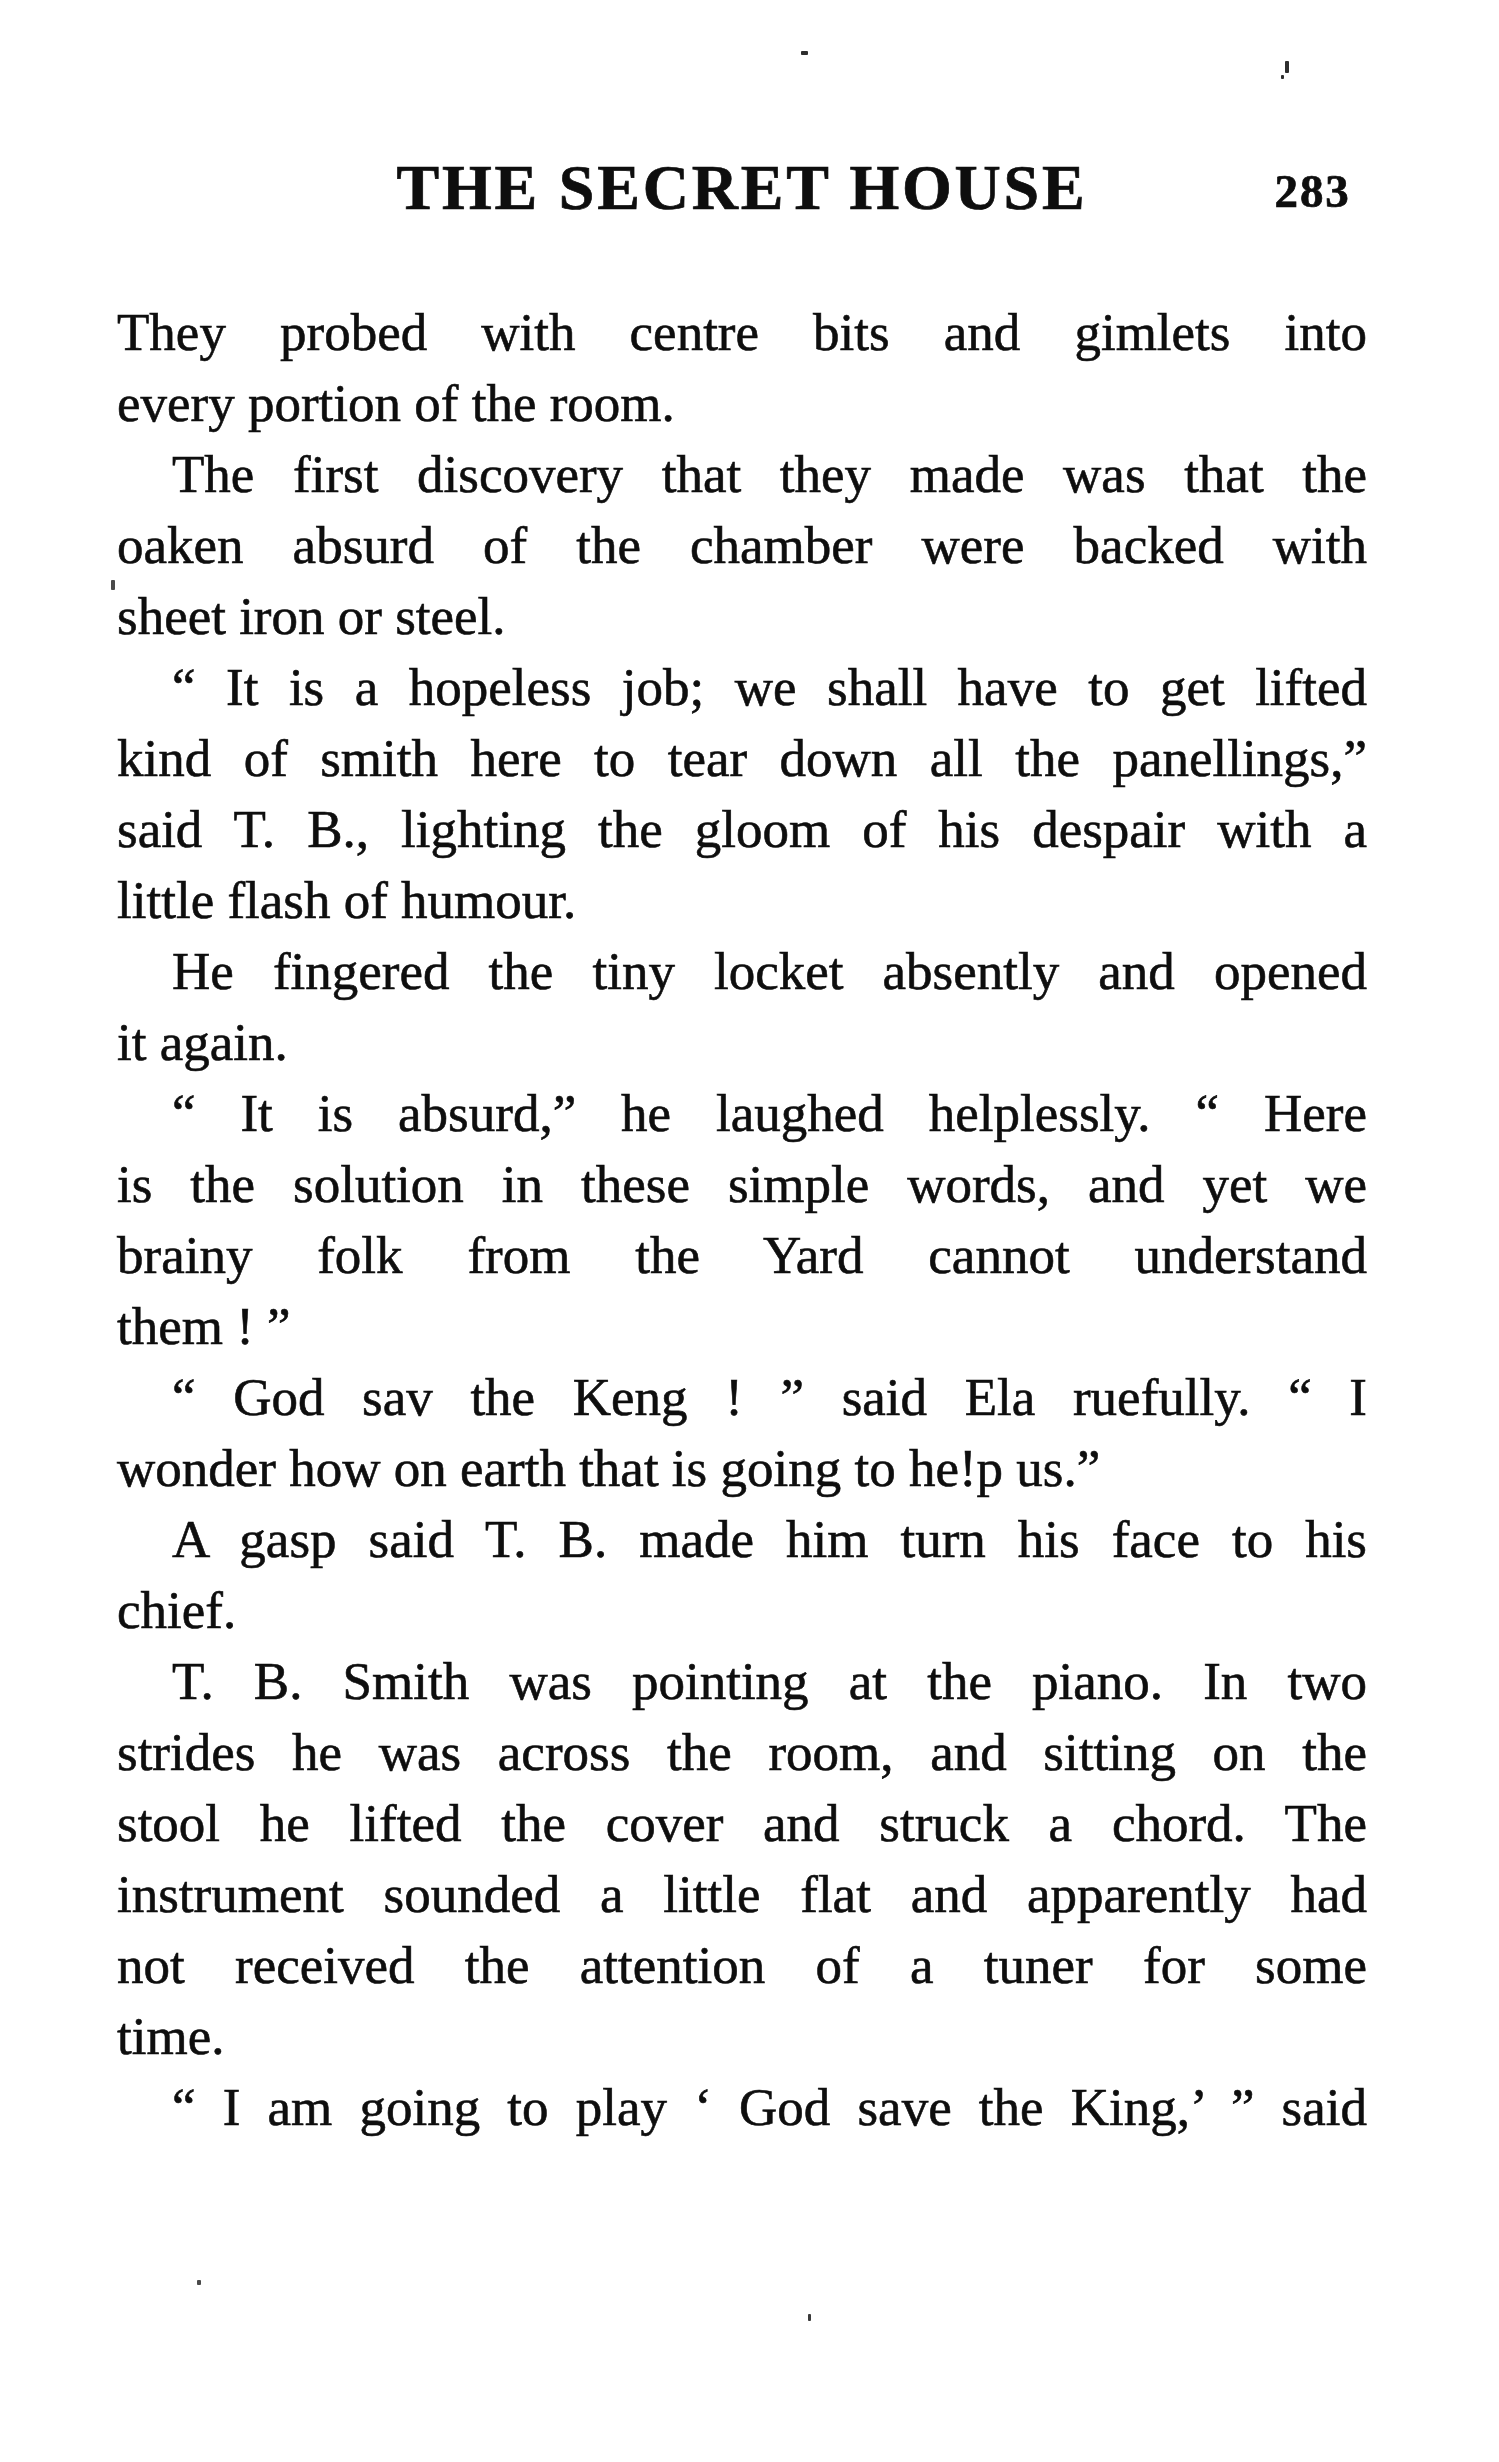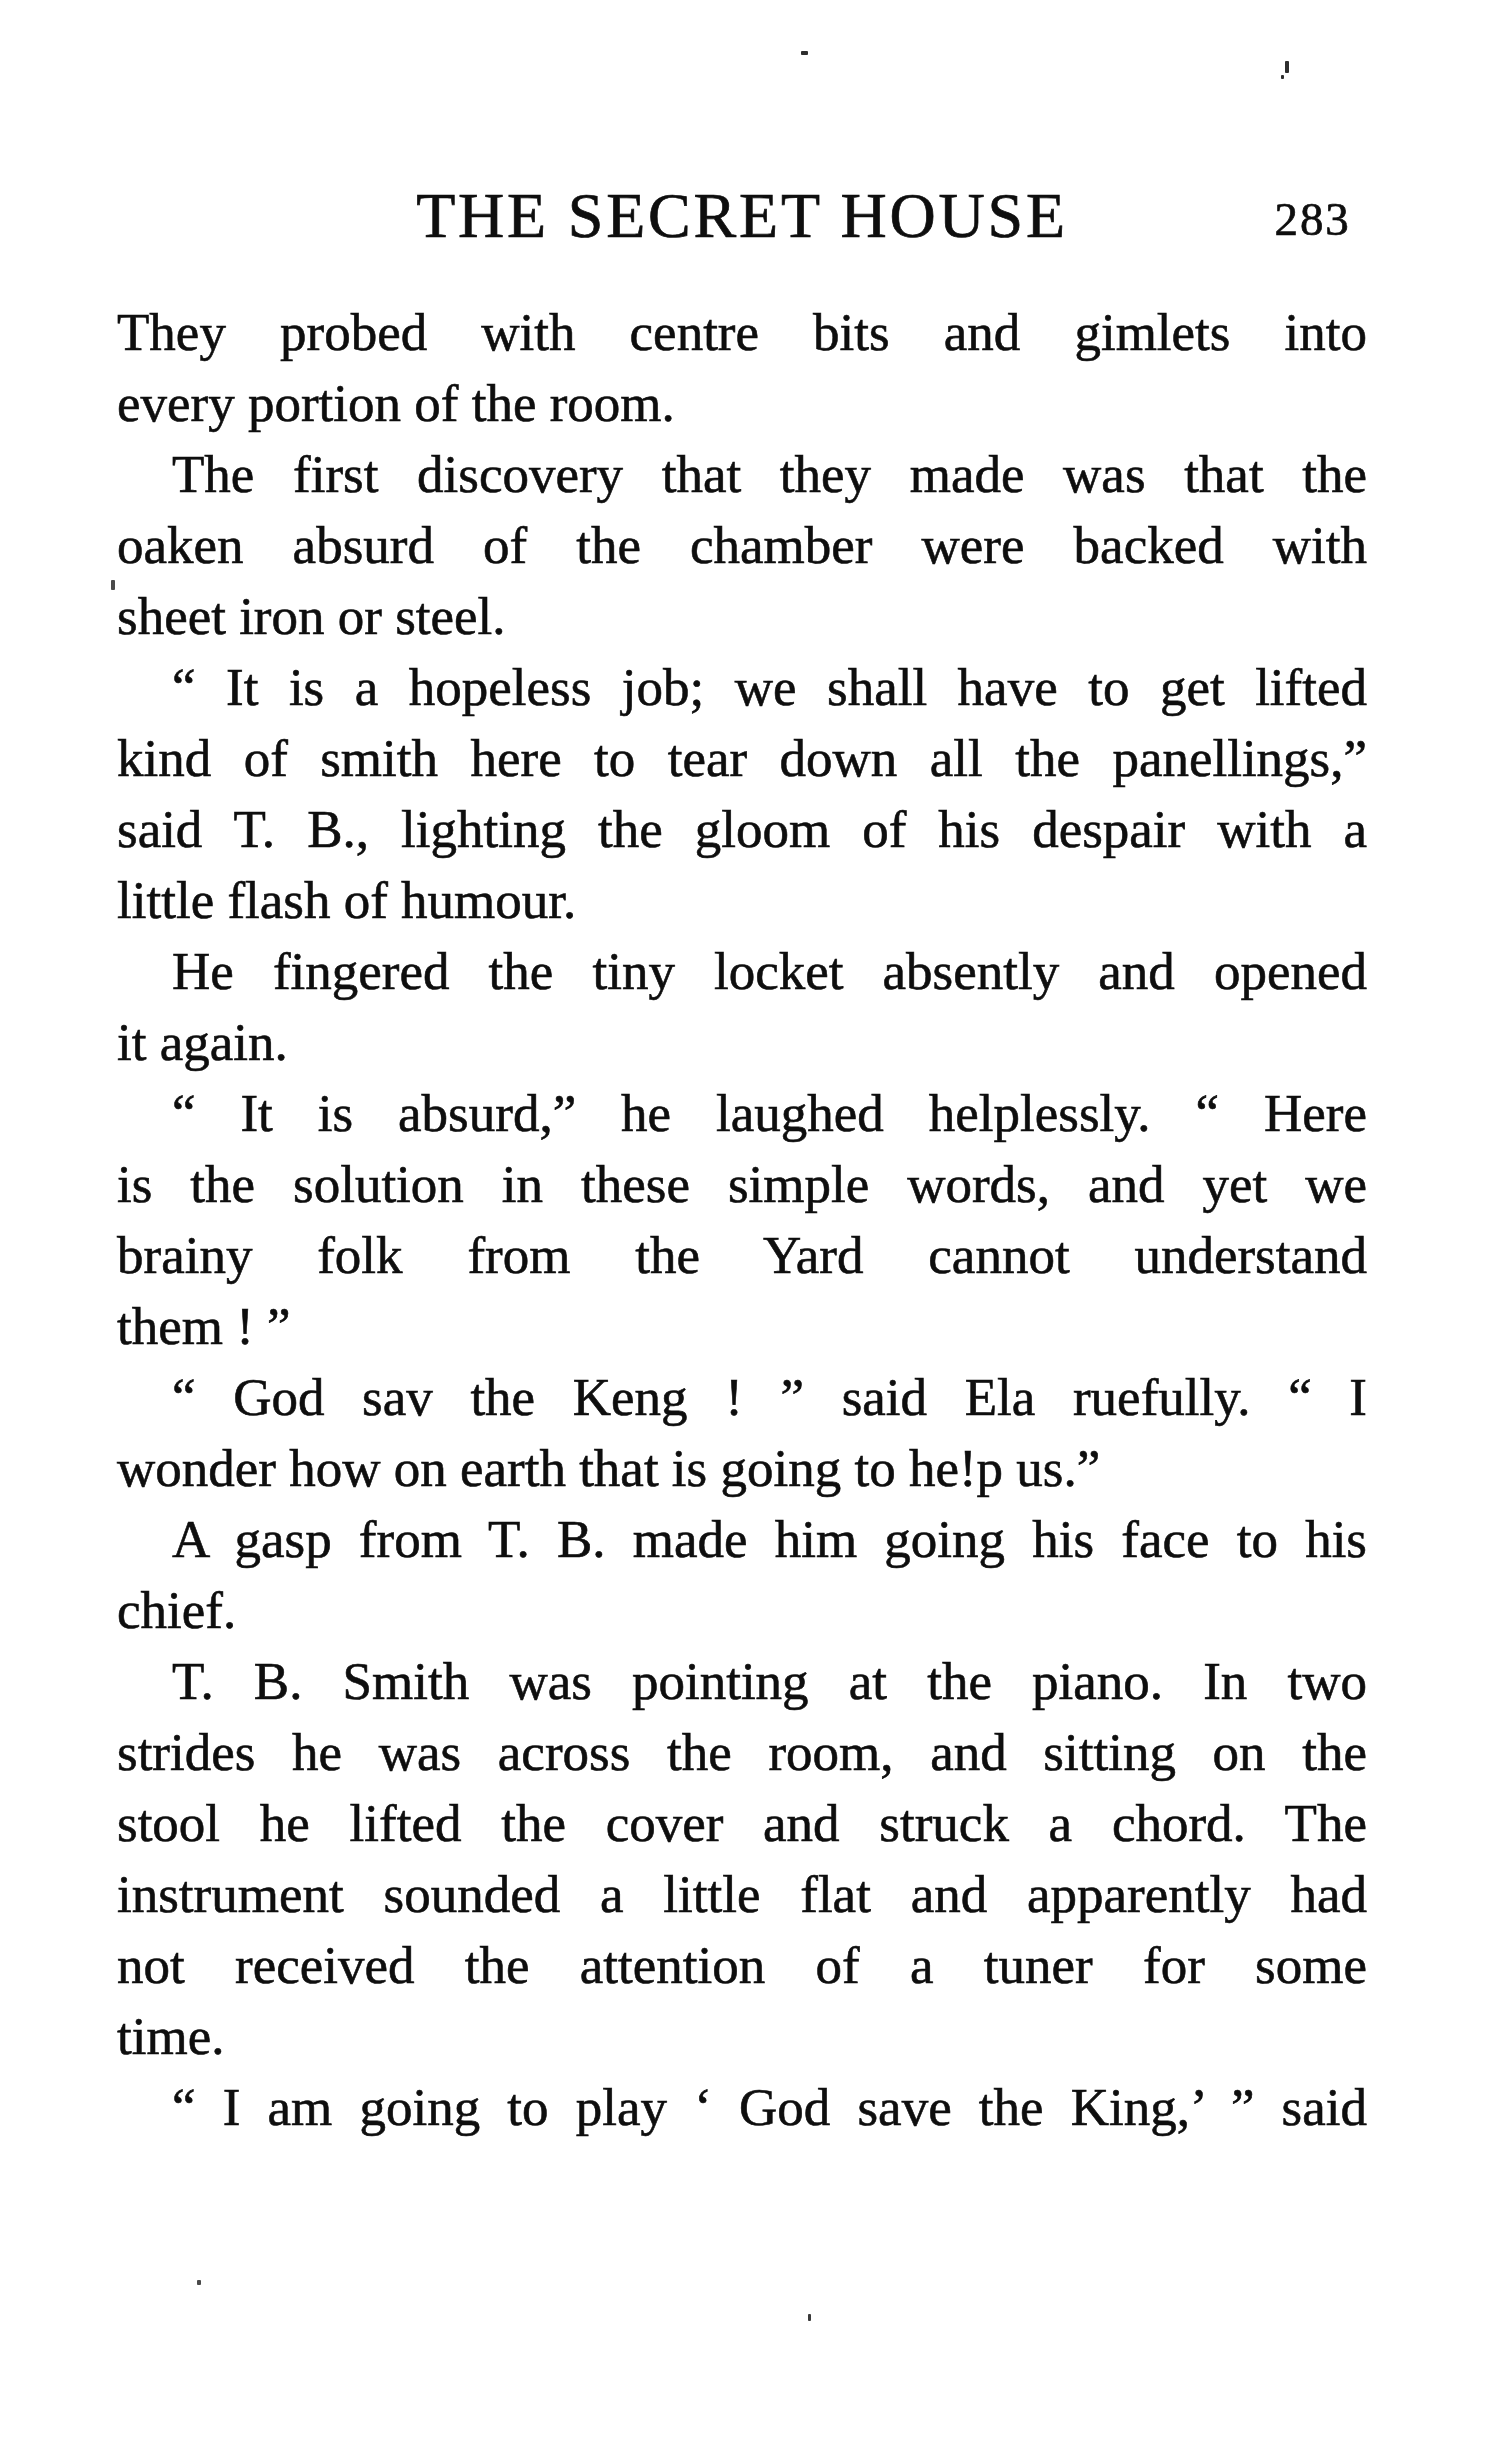--- a/index.html
+++ b/index.html
@@ -17,24 +17,25 @@
     overflow: hidden;
   }
   .page {
     position: absolute;
     inset: 0;
     background: var(--paper);
   }
   
   .hdr {
     position: absolute;
-    top: 184px;
+    top: 156px;
     left: 117px;
     width: 1250px;
     height: 83px;
+    font-weight: bold;
   }
   .hdr .title {
     text-align: center;
     font-size: 64px;
     line-height: 64px;
     letter-spacing: 2.8px;
     -webkit-text-stroke: 0.7px var(--ink);
     white-space: nowrap;
   }
   .hdr .pgnum {
@@ -102,21 +103,21 @@
     <div class="line">said T. B., lighting the gloom of his despair with a</div>
     <div class="line end">little flash of humour.</div>
     <div class="line ind">He fingered the tiny locket absently and opened</div>
     <div class="line end">it again.</div>
     <div class="line ind">“ It is absurd,” he laughed helplessly. “ Here</div>
     <div class="line">is the solution in these simple words, and yet we</div>
     <div class="line">brainy folk from the Yard cannot understand</div>
     <div class="line end">them ! ”</div>
     <div class="line ind">“ God sav the Keng ! ” said Ela ruefully. “ I</div>
     <div class="line end">wonder how on earth that is going to he!p us.”</div>
-    <div class="line ind">A gasp from T. B. made him going his face to his</div>
+    <div class="line ind">A gasp said T. B. made him turn his face to his</div>
     <div class="line end">chief.</div>
     <div class="line ind">T. B. Smith was pointing at the piano. In two</div>
     <div class="line">strides he was across the room, and sitting on the</div>
     <div class="line">stool he lifted the cover and struck a chord. The</div>
     <div class="line">instrument sounded a little flat and apparently had</div>
     <div class="line">not received the attention of a tuner for some</div>
     <div class="line end">time.</div>
     <div class="line ind">“ I am going to play ‘ God save the King,’ ” said</div>
   </main>
 

